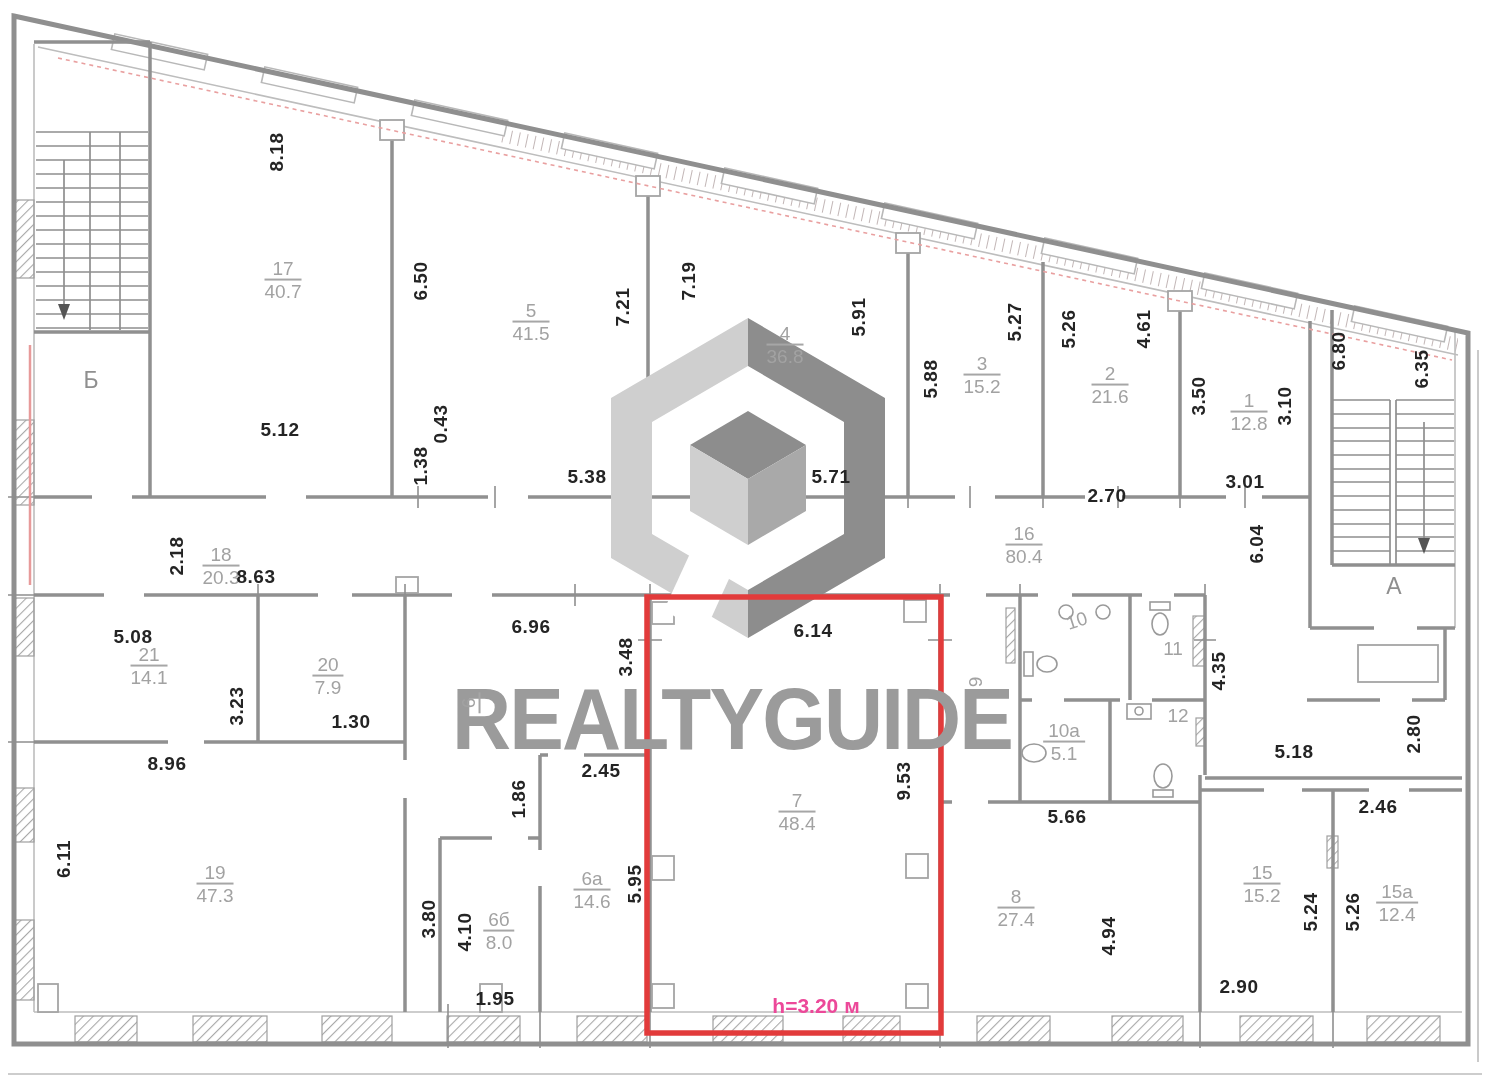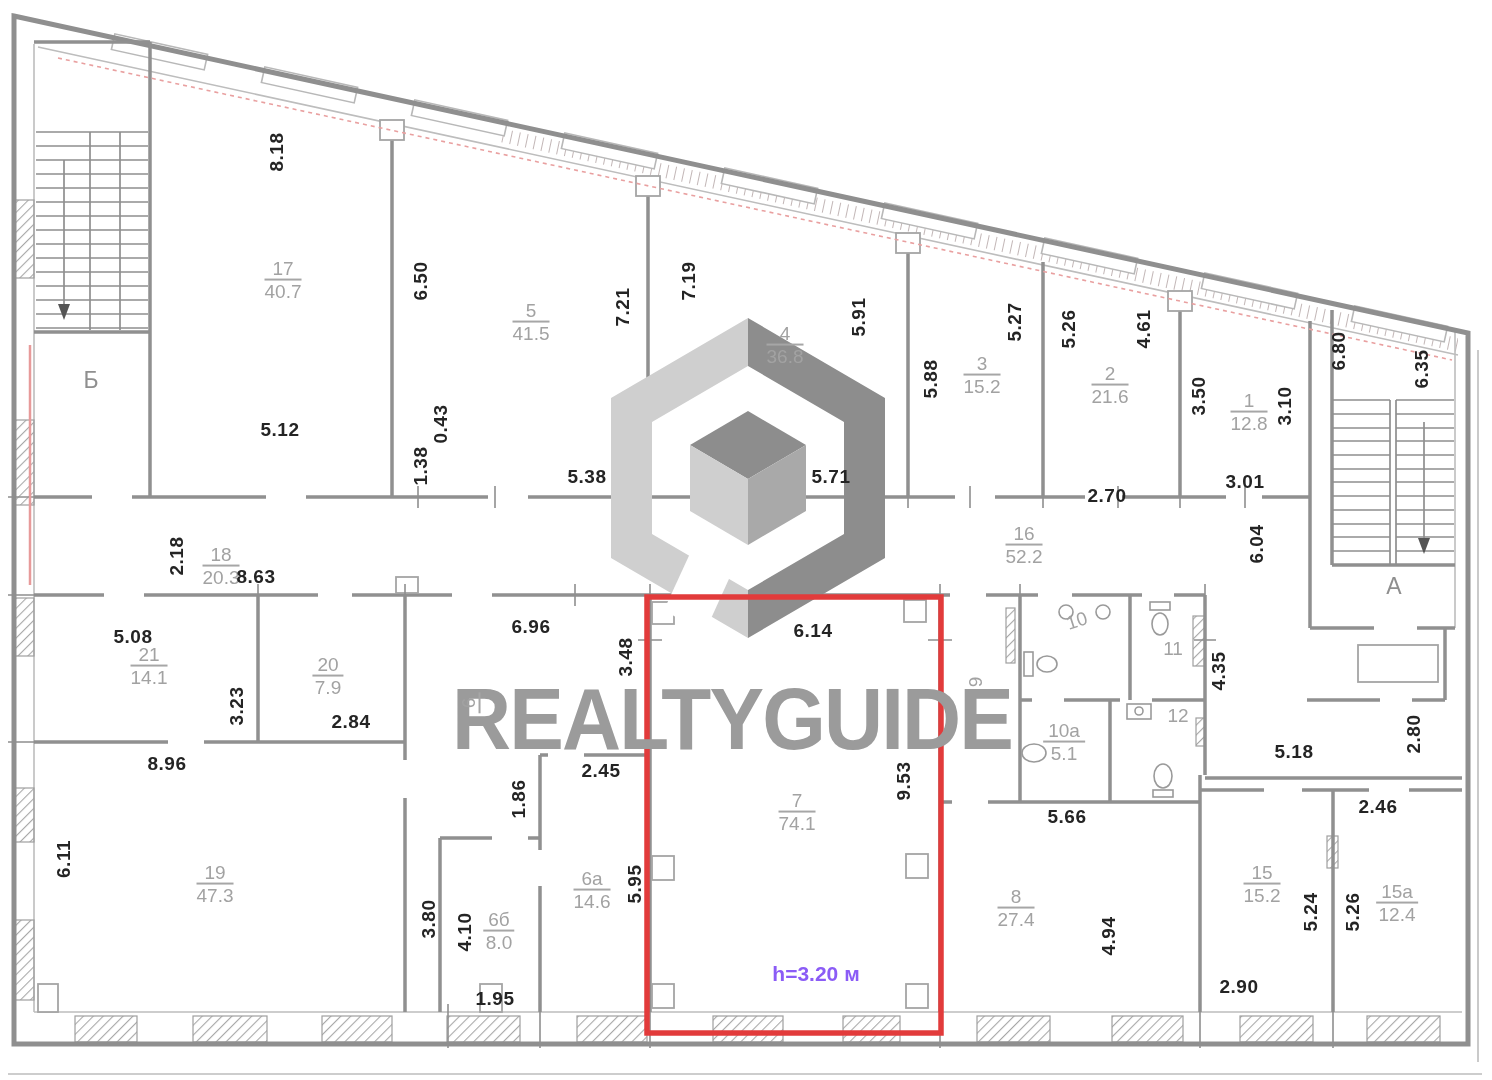--- a/index.html
+++ b/index.html
@@ -13,21 +13,21 @@
   .r{position:absolute;transform:translate(-50%,-50%);text-align:center;color:#a2a2a2;
      font:19px "Liberation Sans",sans-serif;line-height:1.05;white-space:nowrap;}
   .r.rv{transform:translate(-50%,-50%) rotate(-90deg);}
   .r.tilt{transform:translate(-50%,-50%) rotate(-18deg);}
   .r .n{display:block;border-bottom:2px solid #a6a6a6;padding:0 5px;font-weight:normal;}
   .r.plain .n{border-bottom:none;padding:0;}
   .r .a{display:block;padding-top:1px;}
   .stairlbl{position:absolute;transform:translate(-50%,-50%);font:23px "Liberation Sans",sans-serif;
      color:#8f8f8f;}
   .hnote{position:absolute;transform:translate(-50%,-50%);font:bold 21px "Liberation Sans",sans-serif;
-     color:#8b5cf6;white-space:nowrap;}
+     color:#ec4899;white-space:nowrap;margin-top:32px;}
   .wm-text{position:absolute;left:452px;top:668px;font:bold 88px "Liberation Sans",sans-serif;
      color:#9b9b9b;letter-spacing:-2px;transform:scaleX(.93);transform-origin:left top;
      white-space:nowrap;}
 </style>
 </head>
 <body>
 
 <div id="stage">
 
 <svg id="plan-svg" width="1492" height="1080" viewBox="0 0 1492 1080">
@@ -206,21 +206,21 @@
   <div class="r" style="left:1249px;top:412px">
         <b class="n">1</b>
         <span class="a">12.8</span>
       </div>
   <div class="r" style="left:221px;top:566px">
         <b class="n">18</b>
         <span class="a">20.3</span>
       </div>
   <div class="r" style="left:1024px;top:545px">
         <b class="n">16</b>
-        <span class="a">52.2</span>
+        <span class="a">80.4</span>
       </div>
   <div class="r" style="left:149px;top:666px">
         <b class="n">21</b>
         <span class="a">14.1</span>
       </div>
   <div class="r" style="left:328px;top:676px">
         <b class="n">20</b>
         <span class="a">7.9</span>
       </div>
   <div class="r" style="left:215px;top:884px">
@@ -234,21 +234,21 @@
   <div class="r" style="left:592px;top:890px">
         <b class="n">6а</b>
         <span class="a">14.6</span>
       </div>
   <div class="r" style="left:499px;top:931px">
         <b class="n">6б</b>
         <span class="a">8.0</span>
       </div>
   <div class="r" style="left:797px;top:812px">
         <b class="n">7</b>
-        <span class="a">74.1</span>
+        <span class="a">48.4</span>
       </div>
   <div class="r" style="left:1016px;top:908px">
         <b class="n">8</b>
         <span class="a">27.4</span>
       </div>
   <div class="r rv plain" style="left:976px;top:682px">
         <b class="n">9</b>
       </div>
   <div class="r tilt plain" style="left:1077px;top:621px">
         <b class="n">10</b>
@@ -295,21 +295,21 @@
   <i class="d v" style="left:1199px;top:396px">3.50</i>
   <i class="d v" style="left:1285px;top:406px">3.10</i>
   <i class="d" style="left:1245px;top:482px">3.01</i>
   <i class="d v" style="left:1339px;top:351px">6.80</i>
   <i class="d v" style="left:1422px;top:369px">6.35</i>
   <i class="d v" style="left:177px;top:556px">2.18</i>
   <i class="d" style="left:256px;top:577px">8.63</i>
   <i class="d v" style="left:1257px;top:544px">6.04</i>
   <i class="d" style="left:133px;top:637px">5.08</i>
   <i class="d v" style="left:237px;top:706px">3.23</i>
-  <i class="d" style="left:351px;top:722px">2.84</i>
+  <i class="d" style="left:351px;top:722px">1.30</i>
   <i class="d" style="left:167px;top:764px">8.96</i>
   <i class="d v" style="left:64px;top:859px">6.11</i>
   <i class="d" style="left:531px;top:627px">6.96</i>
   <i class="d v" style="left:626px;top:657px">3.48</i>
   <i class="d v" style="left:519px;top:799px">1.86</i>
   <i class="d" style="left:601px;top:771px">2.45</i>
   <i class="d" style="left:813px;top:631px">6.14</i>
   <i class="d v" style="left:904px;top:781px">9.53</i>
   <i class="d v" style="left:635px;top:884px">5.95</i>
   <i class="d v" style="left:429px;top:919px">3.80</i>

